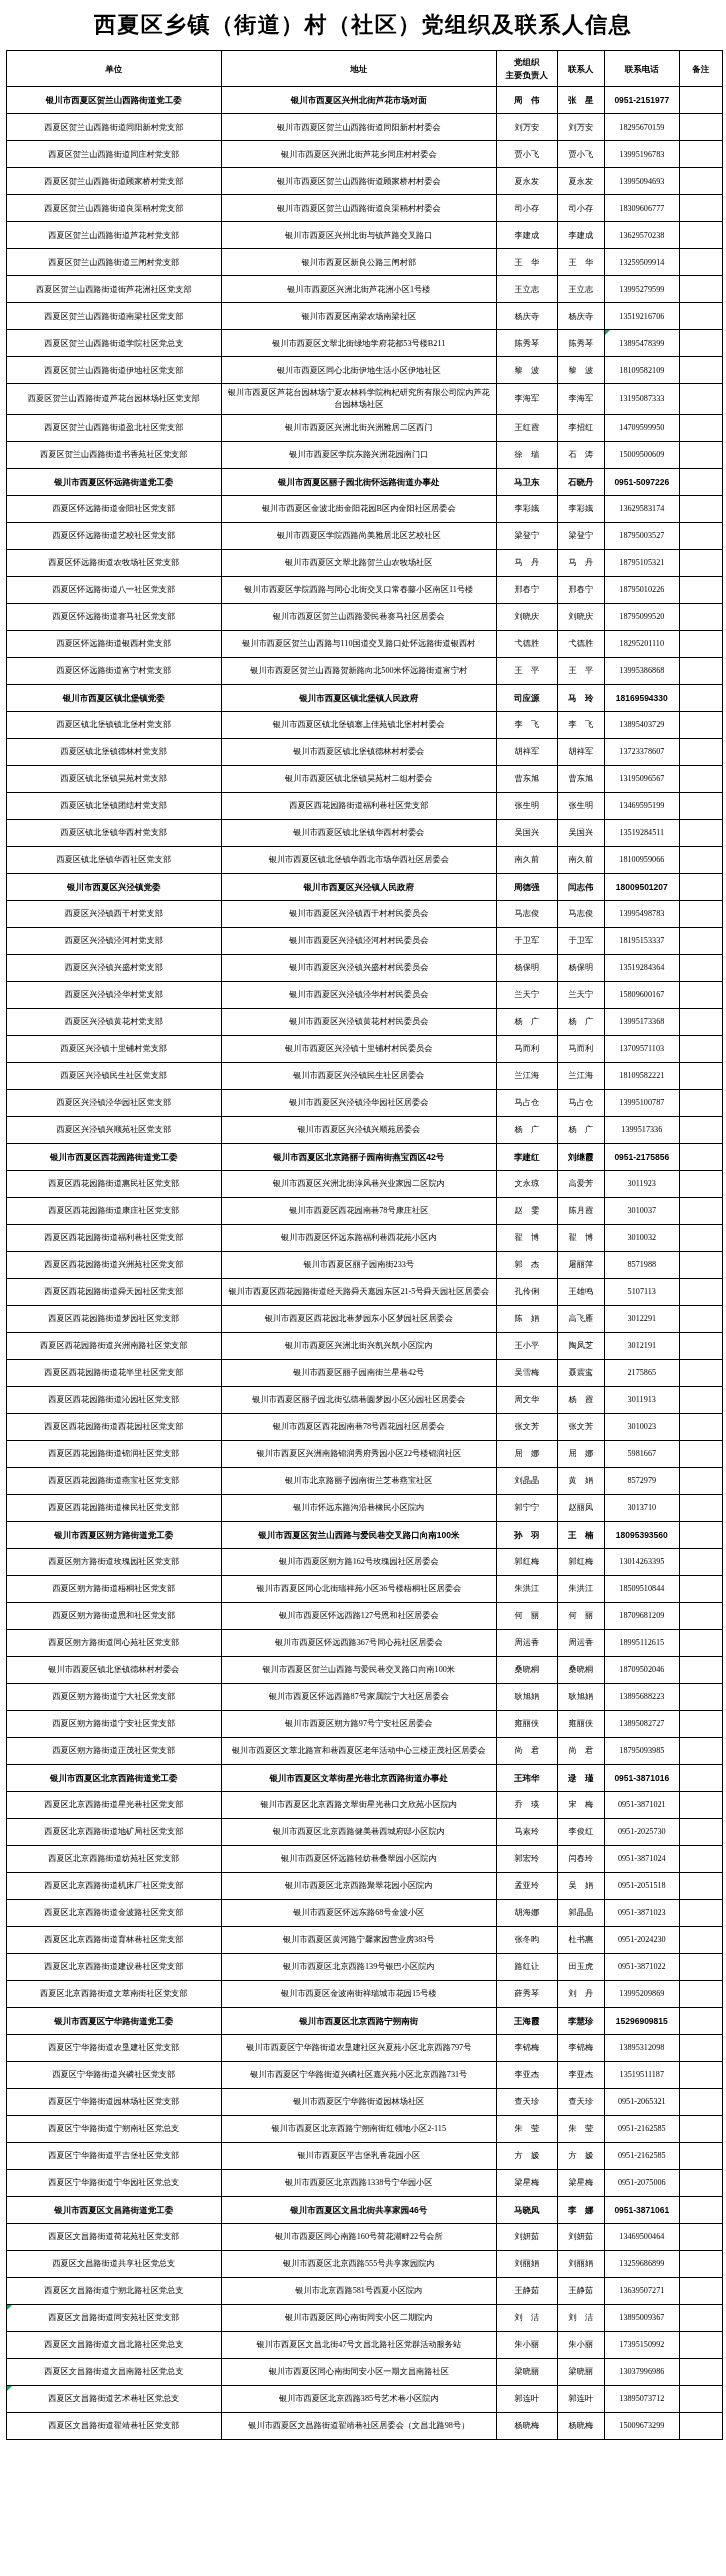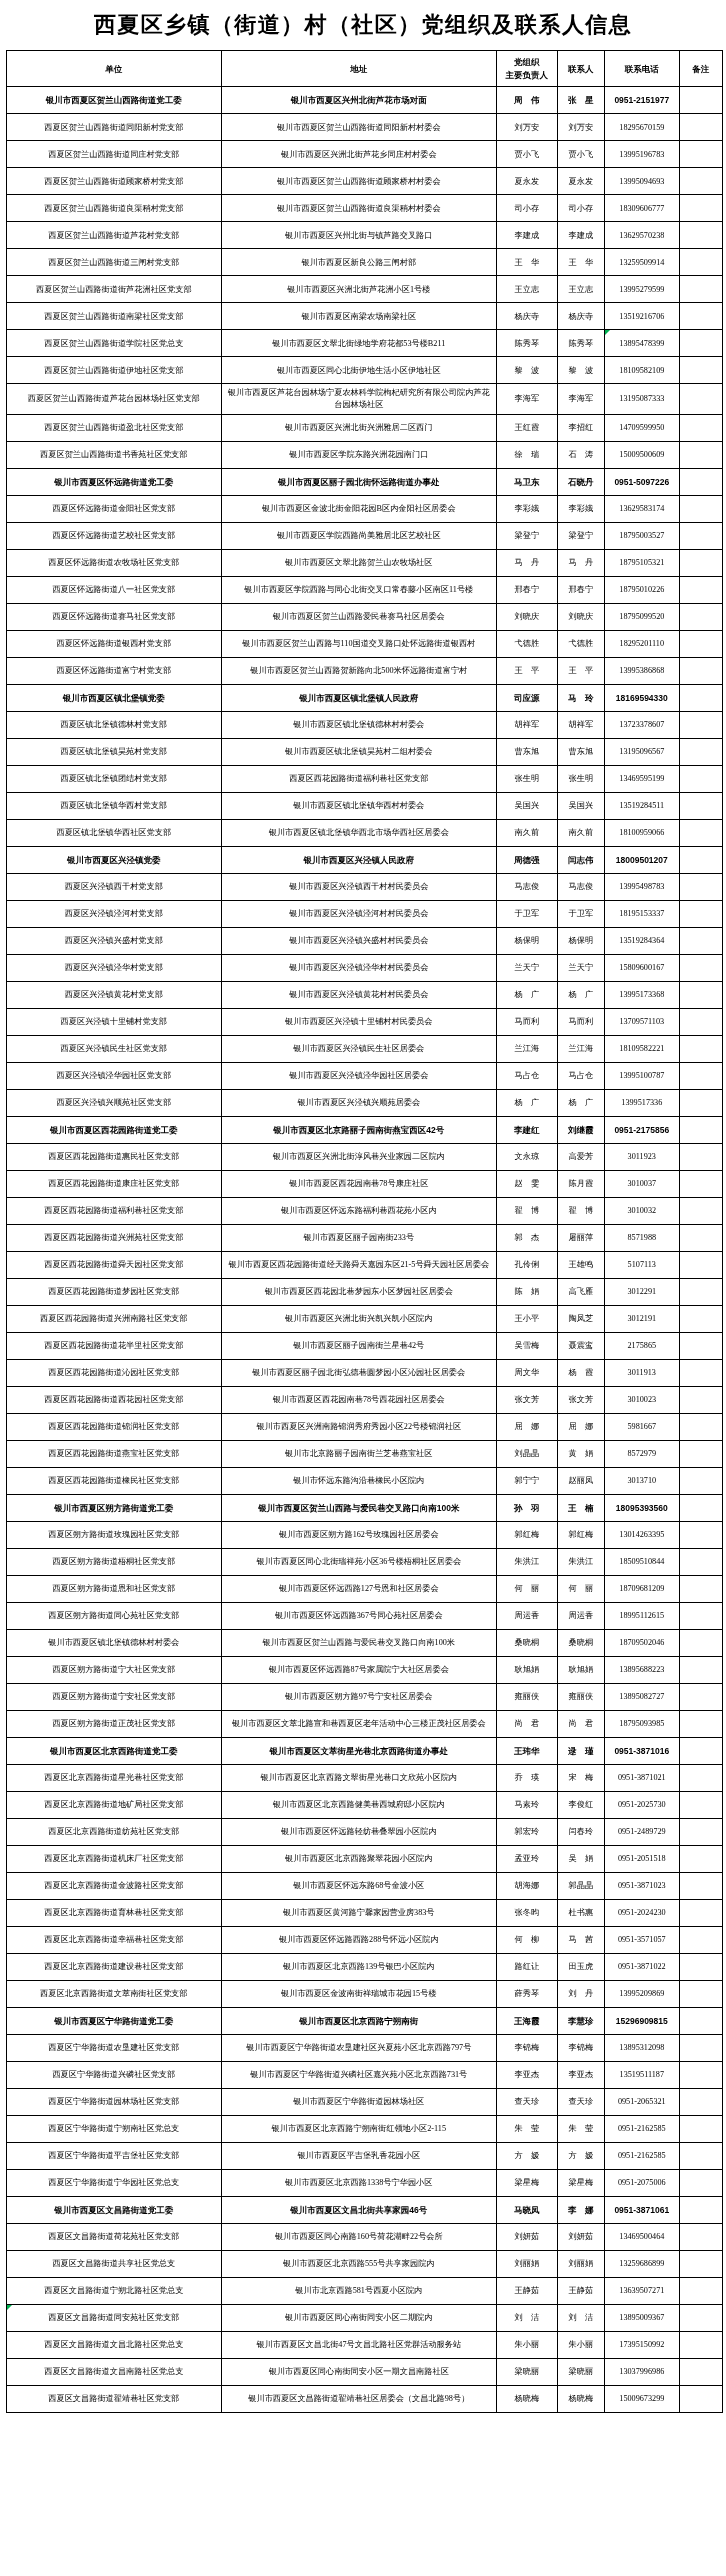--- a/index.html
+++ b/index.html
@@ -264,20 +264,28 @@
         </tr>
         <tr class="committee">
           <td>银川市西夏区镇北堡镇党委</td>
           <td>银川市西夏区镇北堡镇人民政府</td>
           <td>司应源</td>
           <td>马　玲</td>
           <td>18169594330</td>
           <td></td>
         </tr>
         <tr>
+          <td>西夏区镇北堡镇镇北堡村党支部</td>
+          <td>银川市西夏区镇北堡镇塞上佳苑镇北堡村村委会</td>
+          <td>李　飞</td>
+          <td>李　飞</td>
+          <td>13895403729</td>
+          <td></td>
+        </tr>
+        <tr>
           <td>西夏区镇北堡镇德林村党支部</td>
           <td>银川市西夏区镇北堡镇德林村村委会</td>
           <td>胡祥军</td>
           <td>胡祥军</td>
           <td>13723378607</td>
           <td></td>
         </tr>
         <tr>
           <td>西夏区镇北堡镇昊苑村党支部</td>
           <td>银川市西夏区镇北堡镇昊苑村二组村委会</td>
@@ -596,21 +604,21 @@
           <td>马素玲</td>
           <td>李俊红</td>
           <td>0951-2025730</td>
           <td></td>
         </tr>
         <tr>
           <td>西夏区北京西路街道纺苑社区党支部</td>
           <td>银川市西夏区怀远路轻纺巷叠翠园小区院内</td>
           <td>郭宏玲</td>
           <td>闫春玲</td>
-          <td>0951-2489729</td>
+          <td>0951-3871024</td>
           <td></td>
         </tr>
         <tr>
           <td>西夏区北京西路街道机床厂社区党支部</td>
           <td>银川市西夏区北京西路聚翠花园小区院内</td>
           <td>孟亚玲</td>
           <td>吴　娟</td>
           <td>0951-2051518</td>
           <td></td>
         </tr>
@@ -624,28 +632,20 @@
         </tr>
         <tr>
           <td>西夏区北京西路街道育林巷社区党支部</td>
           <td>银川市西夏区黄河路宁馨家园营业房383号</td>
           <td>张冬昀</td>
           <td>杜书惠</td>
           <td>0951-2024230</td>
           <td></td>
         </tr>
         <tr>
-          <td>西夏区北京西路街道幸福巷社区党支部</td>
-          <td>银川市西夏区怀远路西路288号怀远小区院内</td>
-          <td>何　柳</td>
-          <td>马　茜</td>
-          <td>0951-3571057</td>
-          <td></td>
-        </tr>
-        <tr>
           <td>西夏区北京西路街道建设巷社区党支部</td>
           <td>银川市西夏区北京西路139号银巴小区院内</td>
           <td>路红让</td>
           <td>田玉虎</td>
           <td>0951-3871022</td>
           <td></td>
         </tr>
         <tr>
           <td>西夏区北京西路街道文萃南街社区党支部</td>
           <td>银川市西夏区金波南街祥瑞城市花园15号楼</td>
@@ -757,20 +757,28 @@
           <td>朱小丽</td>
           <td>17395150992</td>
           <td></td>
         </tr>
         <tr>
           <td>西夏区文昌路街道文昌南路社区党总支</td>
           <td>银川市西夏区同心南街同安小区一期文昌南路社区</td>
           <td>梁晓丽</td>
           <td>梁晓丽</td>
           <td>13037996986</td>
+          <td></td>
+        </tr>
+        <tr>
+          <td class="gflag">西夏区文昌路街道艺术巷社区党总支</td>
+          <td>银川市西夏区北京西路385号艺术巷小区院内</td>
+          <td>郭连叶</td>
+          <td>郭连叶</td>
+          <td>13895073712</td>
           <td></td>
         </tr>
         <tr>
           <td>西夏区文昌路街道翟靖巷社区党支部</td>
           <td>银川市西夏区文昌路街道翟靖巷社区居委会（文昌北路98号）</td>
           <td>杨晓梅</td>
           <td>杨晓梅</td>
           <td>15009673299</td>
           <td></td>
         </tr>

